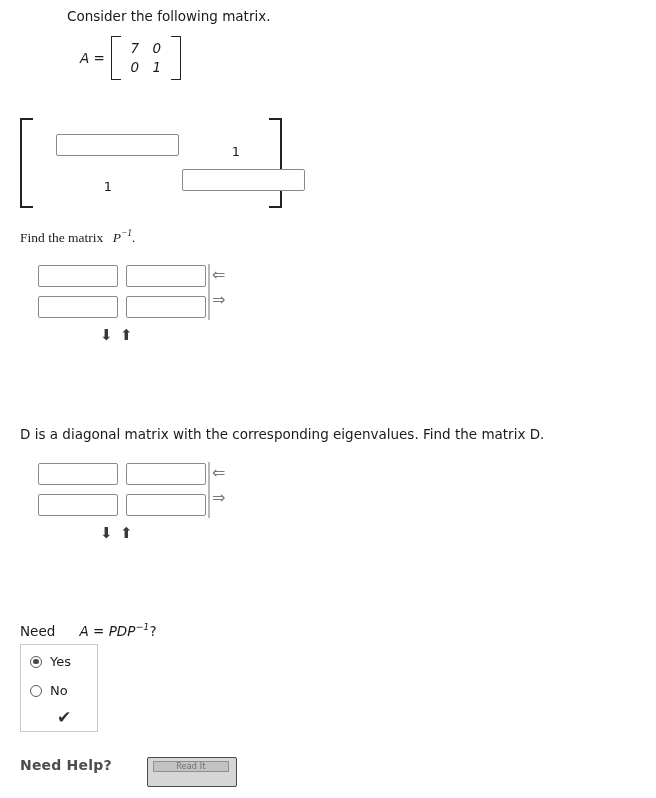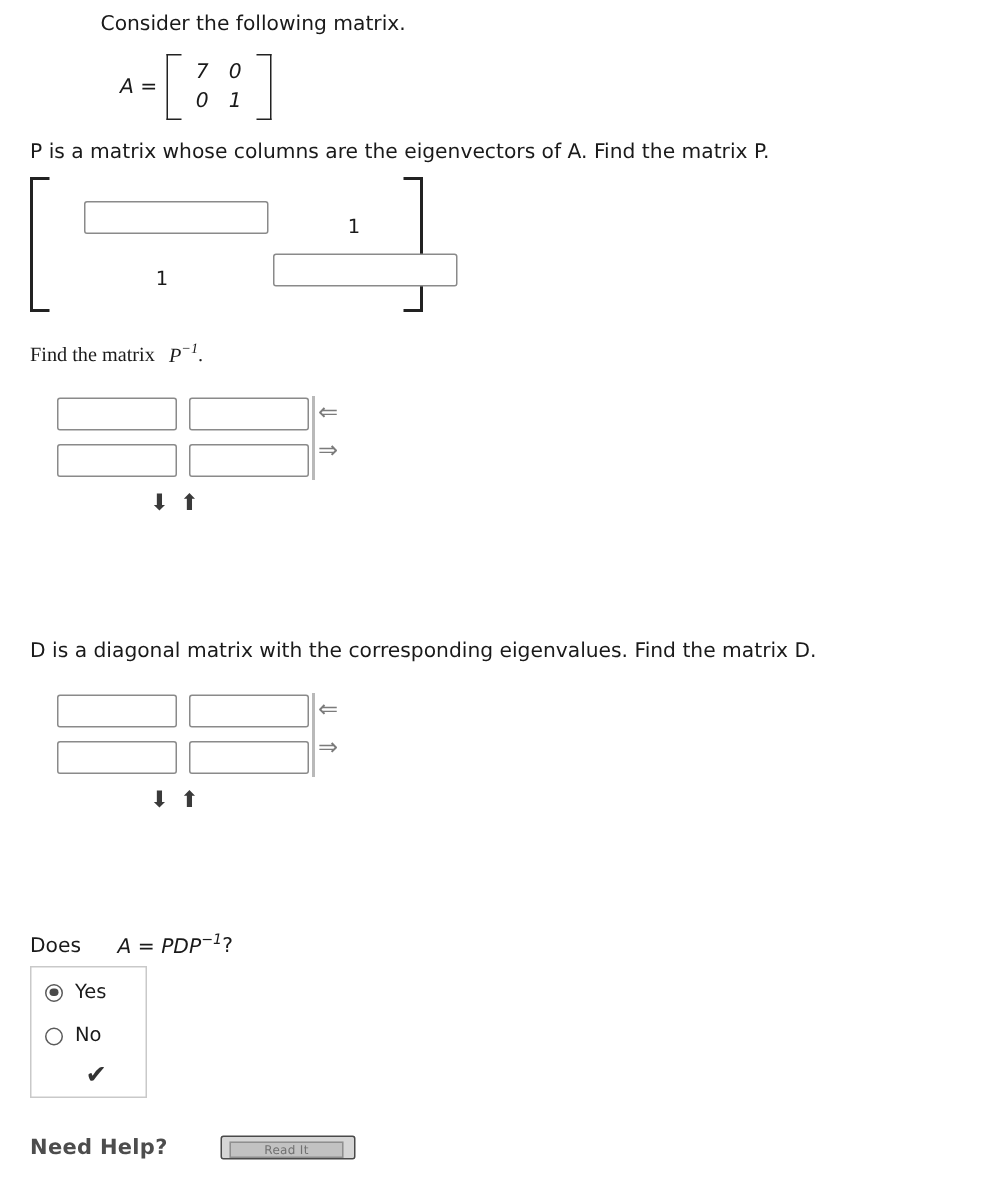--- a/index.html
+++ b/index.html
@@ -218,21 +218,21 @@
     font-size: 14px;
     font-weight: bold;
     color: #4d4d4d;
     letter-spacing: 0.2px;
   }
   .readit-btn {
     position: absolute;
     left: 147px;
     top: 757px;
     width: 90px;
-    height: 16px;
+    height: 30px;
     background: #d6d6d6;
     border: 1.5px solid #4a4a4a;
     border-radius: 2px;
     box-sizing: border-box;
   }
   .readit-inner {
     position: absolute;
     left: 5px;
     top: 2.5px;
     width: 76px;
@@ -260,21 +260,20 @@
     <span class="brk left"></span>
     <span class="cells">
       <span>7</span>
       <span>0</span>
       <span>0</span>
       <span>1</span>
     </span>
     <span class="brk right"></span>
   </div>
 
-  <div class="prompt" style="left:20px; top:93px;">P is a matrix whose columns are the eigenvectors of A. Find the matrix P.</div>
 
   <div class="pmatrix">
     <div class="bigbrk-left"></div>
     <div class="bigbrk-right"></div>
     <input class="ansbox pbox1" type="text" value="" style="">
     <input class="ansbox pbox2" type="text" value="" style="">
     <div class="pval pval1">1</div>
     <div class="pval pval2">1</div>
   </div>
 
@@ -303,21 +302,21 @@
     <input class="ansbox gb-r2c1" type="text" value="" style="">
     <input class="ansbox gb-r2c2" type="text" value="" style="">
     <div class="gb-bar"></div>
     <div class="arrow arr-left">⇐</div>
     <div class="arrow arr-right">⇒</div>
     <div class="arrow arr-down">⬇</div>
     <div class="arrow arr-up">⬆</div>
   </div>
 
   <div class="prompt" style="left:20px; top:621px;">
-    <span>Does</span>
+    <span>Need</span>
     <span class="it" style="margin-left:20px;">A = PDP</span><span class="sup">−1</span><span>?</span>
   </div>
 
   <div class="radio-panel">
     <div class="radio-row r1">
       <span class="rdot sel"></span>
       <span>Yes</span>
     </div>
     <div class="radio-row r2">
       <span class="rdot"></span>

